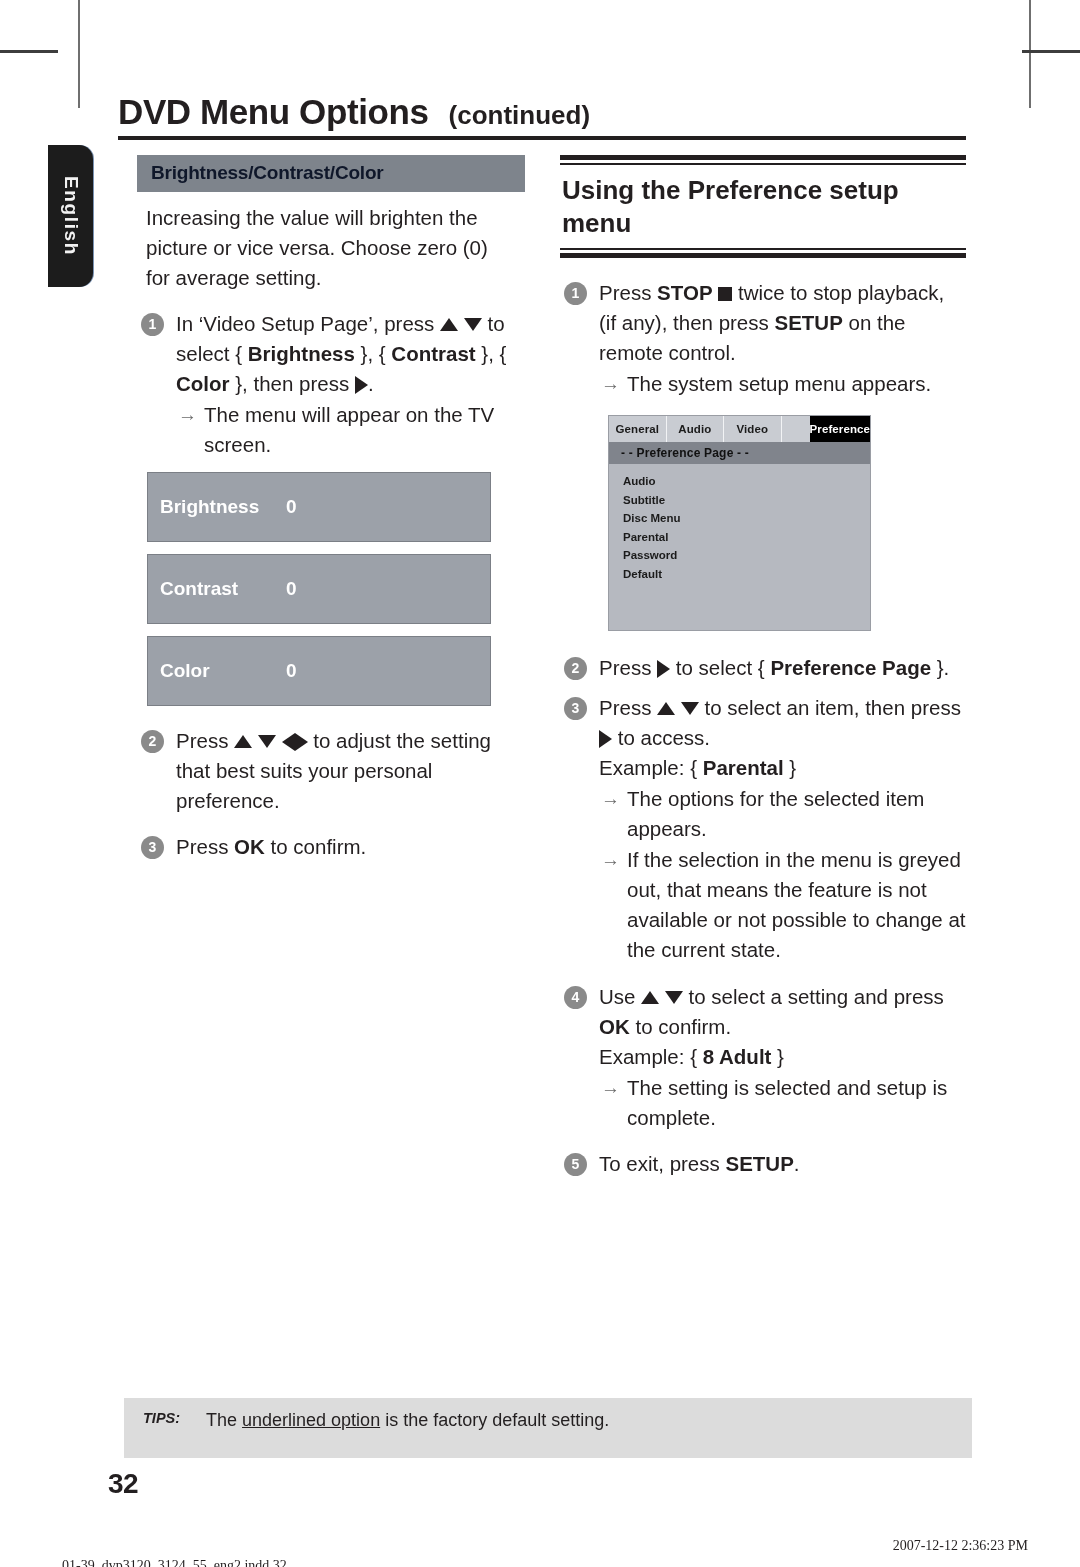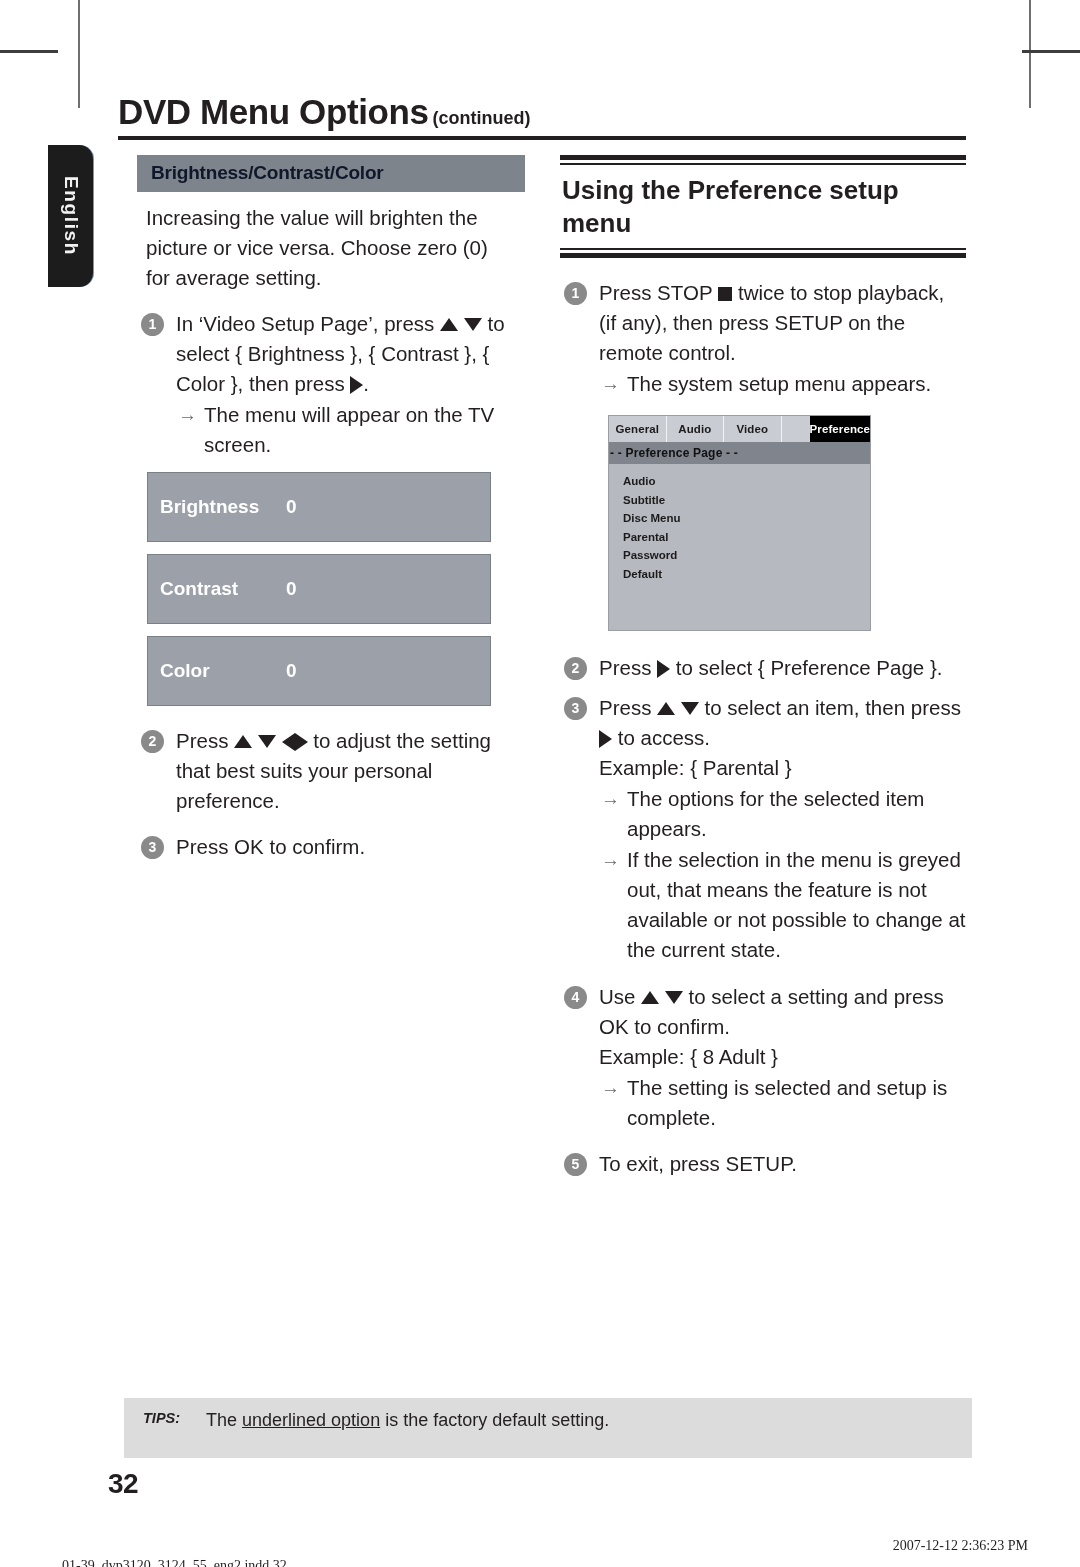--- a/index.html
+++ b/index.html
@@ -52,24 +52,24 @@
     width: 848px;
   }
   #page-heading .h-main {
     font-size: 35px;
     font-weight: bold;
     letter-spacing: -0.4px;
     display: inline;
     vertical-align: baseline;
   }
   #page-heading .h-sub {
-    font-size: 18px;
+    font-size: 26px;
     font-weight: bold;
     display: inline;
-    margin-left: 4px;
+    margin-left: 20px;
     vertical-align: baseline;
   }
   #heading-rule {
     position: absolute;
     left: 118px; top: 136px;
     width: 848px; height: 4px;
     background: #231f20;
   }
 
   
@@ -110,21 +110,21 @@
     left: 4px; top: 4px;
     width: 23px; height: 23px;
     border-radius: 50%;
     background: #8a8a8a;
     color: #ffffff;
     font-size: 14px;
     font-weight: bold;
     text-align: center;
     line-height: 23px;
   }
-  .step b { font-weight: normal; }
+  .step b { font-weight: bold; }
   .arrowline {
     position: relative;
     padding-left: 28px;
     margin-top: 1px;
   }
   .arrowline .ar {
     position: absolute;
     left: 2px; top: 0;
     color: #6a6a6a;
     font-size: 19px;
@@ -229,21 +229,21 @@
     margin-left: 28px;
   }
   #setup-pagetitle {
     height: 22px;
     background: #80848c;
     color: #111111;
     font-size: 12px;
     font-weight: bold;
     display: flex;
     align-items: center;
-    padding-left: 1px;
+    padding-left: 12px;
     letter-spacing: 0.2px;
   }
   #setup-list {
     padding: 8px 0 0 14px;
   }
   #setup-list .sitem {
     font-size: 11.5px;
     font-weight: bold;
     color: #1b1b1b;
     line-height: 18.6px;

